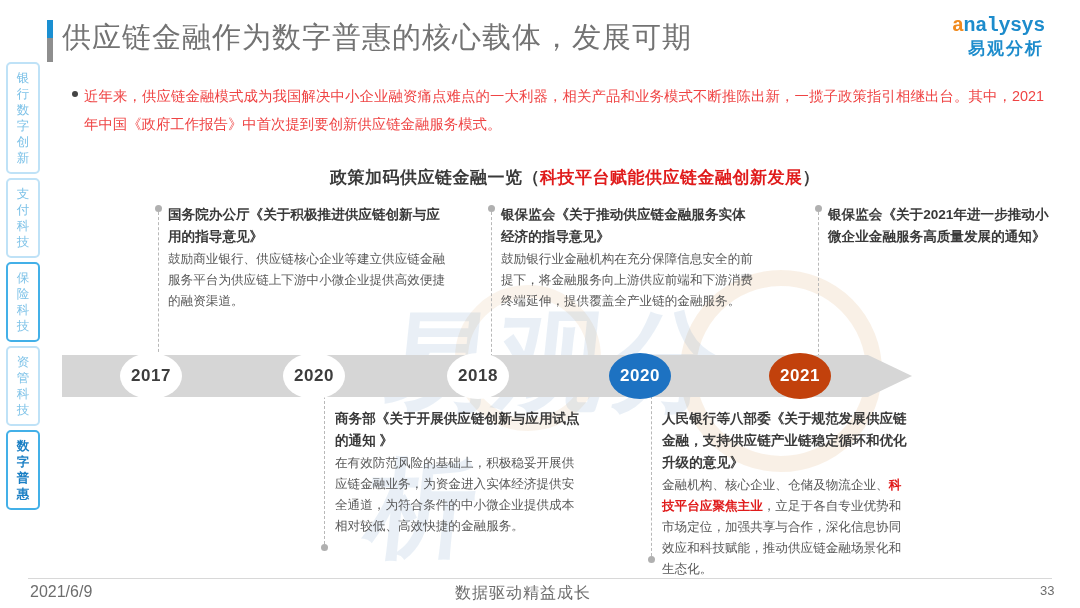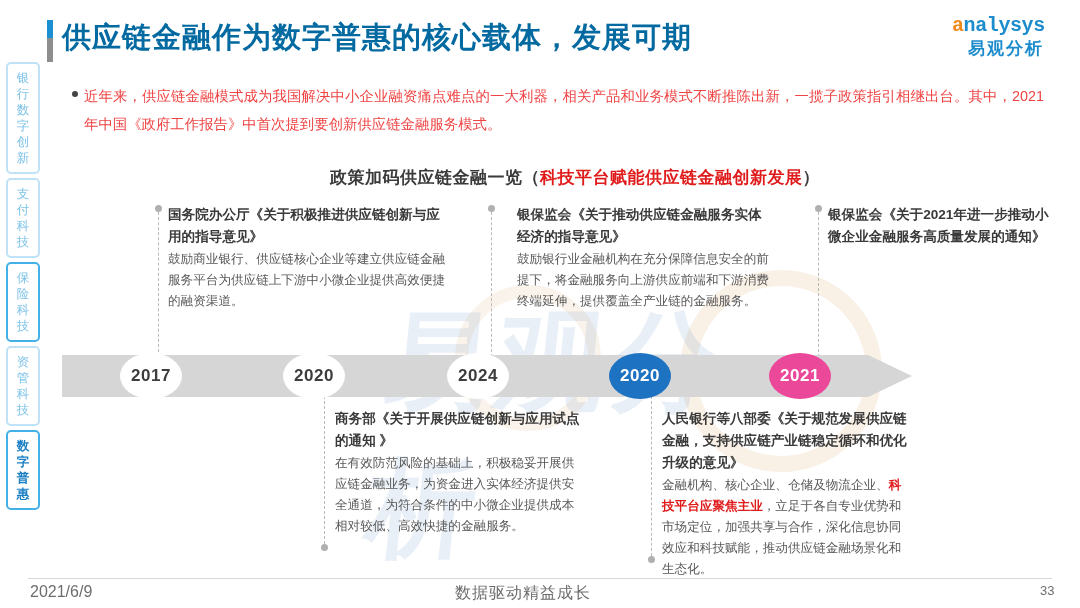--- a/index.html
+++ b/index.html
@@ -29,21 +29,21 @@
     pointer-events:none;
   }
 
   
   .title-accent{
     position:absolute;left:47px;top:20px;width:6px;height:42px;
     background:linear-gradient(180deg,#1a8fd1 0%,#1a8fd1 42%,#8e8e8e 42%,#8e8e8e 100%);
   }
   .page-title{
     position:absolute;left:62px;top:18px;
-    font-size:29px;font-weight:700;color:#0369a1;
+    font-size:29px;font-weight:400;color:#737373;
     letter-spacing:1px;white-space:nowrap;
   }
 
   
   .logo{position:absolute;left:952px;top:14px;width:112px;height:46px;}
   .logo-word{
     position:absolute;left:0;top:0;font-size:20px;font-weight:700;
     color:#1d8ccc;letter-spacing:-.4px;font-family:Liberation Mono, monospace;
   }
   .logo-word .a-orange{color:#f08a1e;}
@@ -88,21 +88,21 @@
     background:#d6d6d6;
     clip-path:polygon(0 0, 806px 0, 850px 21px, 806px 42px, 0 42px);
   }
   .tl-node{
     position:absolute;top:353px;width:62px;height:46px;border-radius:50%;
     display:flex;align-items:center;justify-content:center;
     font-size:17px;font-weight:700;letter-spacing:.5px;
   }
   .tl-node.plain{background:#ffffff;color:#3d3d3d;}
   .tl-node.blue{background:#1d72c2;color:#ffffff;}
-  .tl-node.red{background:#ec4899;color:#ffffff;text-align:right;}
+  .tl-node.red{background:#c2410c;color:#ffffff;text-align:right;}
 
   
   .conn{
     position:absolute;width:0;
     border-left:1.5px dashed #b8b8b8;
   }
   .conn-dot{
     position:absolute;width:7px;height:7px;border-radius:50%;
     background:#b0b0b0;
   }
@@ -196,30 +196,30 @@
 
   <div class="conn" style="left:324px;top:396px;height:148px;"></div>
   <div class="conn-dot" style="left:321px;top:544px;"></div>
 
   <div class="conn" style="left:651px;top:396px;height:160px;"></div>
   <div class="conn-dot" style="left:648px;top:556px;"></div>
 
   <div class="tl-band"></div>
   <div class="tl-node plain" style="left:120px;" id="tn0">2017</div>
   <div class="tl-node plain" style="left:283px;" id="tn1">2020</div>
-  <div class="tl-node plain" style="left:447px;" id="tn2">2024</div>
+  <div class="tl-node plain" style="left:447px;" id="tn2">2018</div>
   <div class="tl-node blue" style="left:609px;" id="tn3">2020</div>
   <div class="tl-node red" style="left:769px;" id="tn4">2021</div>
 
   <div class="card" style="left:168px;top:204px;width:280px;">
     <div class="card-title">国务院办公厅《关于积极推进供应链创新与应用的指导意见》</div>
     <div class="card-body">鼓励商业银行、供应链核心企业等建立供应链金融服务平台为供应链上下游中小微企业提供高效便捷的融资渠道。</div>
   </div>
 
-  <div class="card" style="left:501px;top:204px;width:255px;margin-left:16px;">
+  <div class="card" style="left:501px;top:204px;width:255px;">
     <div class="card-title">银保监会《关于推动供应链金融服务实体经济的指导意见》</div>
     <div class="card-body">鼓励银行业金融机构在充分保障信息安全的前提下，将金融服务向上游供应前端和下游消费终端延伸，提供覆盖全产业链的金融服务。</div>
   </div>
 
   <div class="card" style="left:828px;top:204px;width:228px;">
     <div class="card-title">银保监会《关于2021年进一步推动小微企业金融服务高质量发展的通知》</div>
   </div>
 
   <div class="card" style="left:335px;top:408px;width:250px;">
     <div class="card-title">商务部《关于开展供应链创新与应用试点的通知 》</div>

